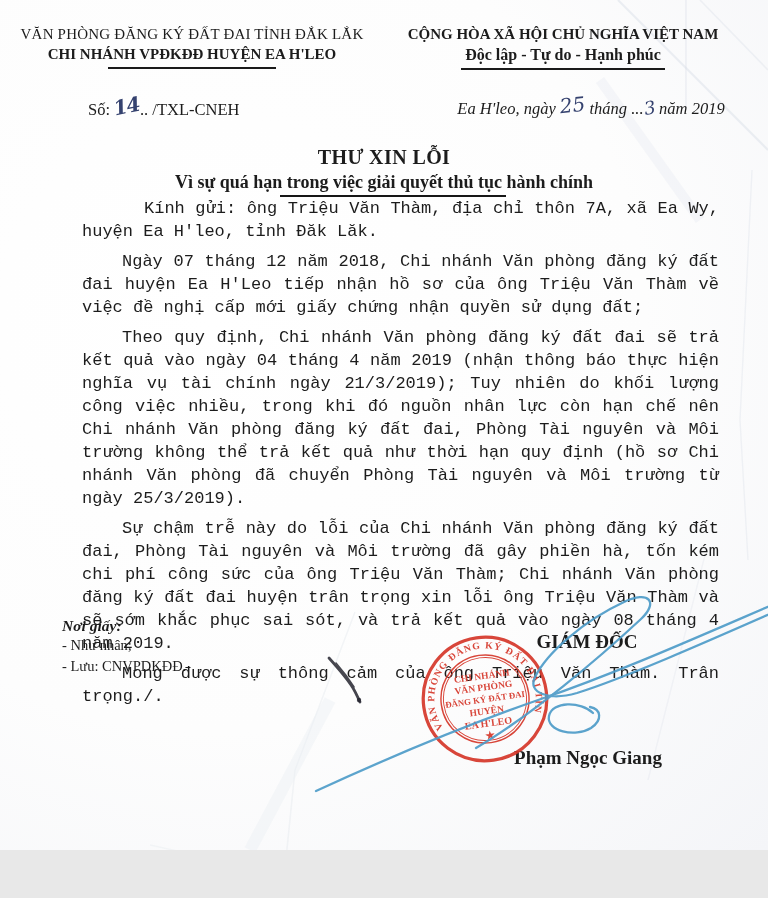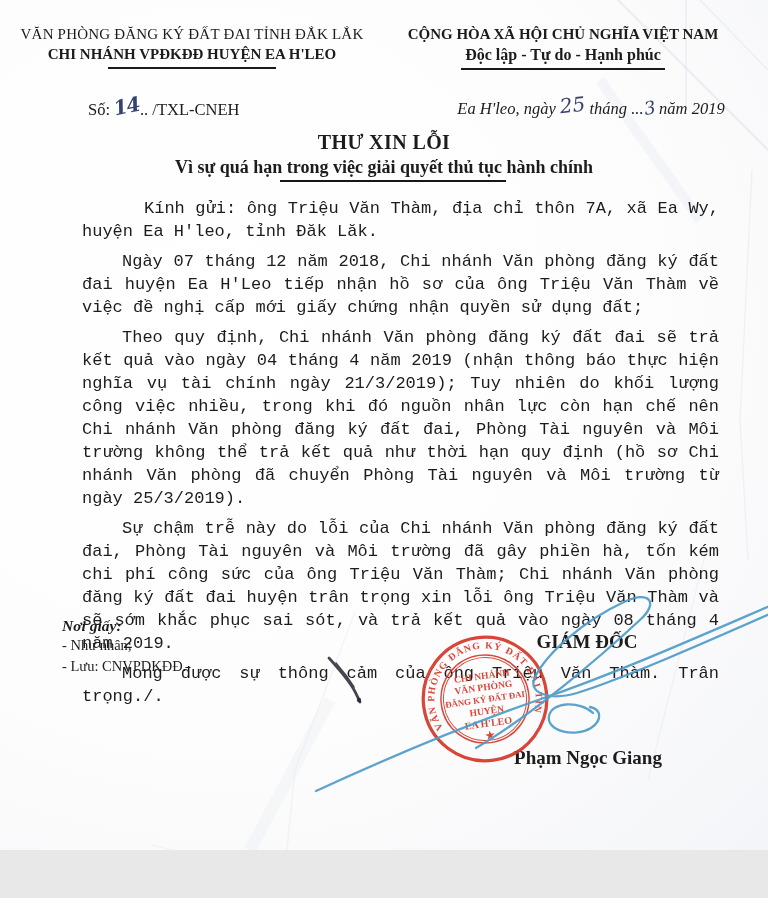--- a/index.html
+++ b/index.html
@@ -30,21 +30,21 @@
   .so-line{position:absolute;left:88px;top:3px;font-size:16.5px;}
   .date-line{position:absolute;left:420px;width:342px;top:2px;text-align:center;
              font-style:italic;font-size:16.5px;}
   .hand{font-family:"DejaVu Serif",serif;font-style:italic;color:#35426f;
         display:inline-block;font-weight:bold;}
   .hand-num{font-size:20px;transform:rotate(-12deg) translateY(-2px);letter-spacing:-1px;}
   .hand-day{font-size:20px;font-weight:normal;transform:rotate(-6deg) translateY(-2px);}
   .hand-month{font-size:18px;font-weight:normal;transform:rotate(-10deg);}
 
   
-  .title-block{position:absolute;top:131px;left:0;right:0;text-align:center;z-index:2;}
+  .title-block{position:absolute;top:146px;left:0;right:0;text-align:center;z-index:2;}
   .doc-title{font-size:20px;font-weight:bold;letter-spacing:.4px;}
   .doc-subtitle{font-size:18px;font-weight:bold;margin-top:3px;}
   .sub-rule{width:226px;height:2px;background:#161616;margin:2px auto 0;transform:translateX(9px);}
 
   
   .body-block{position:absolute;top:197px;left:82px;width:637px;z-index:2;font-family:Liberation Mono, monospace;}
   .body-block p{margin:0 0 7px;font-size:17px;line-height:23px;text-align:justify;
                 text-indent:40px;}
   .body-block p.salute{text-indent:62px;}
 

